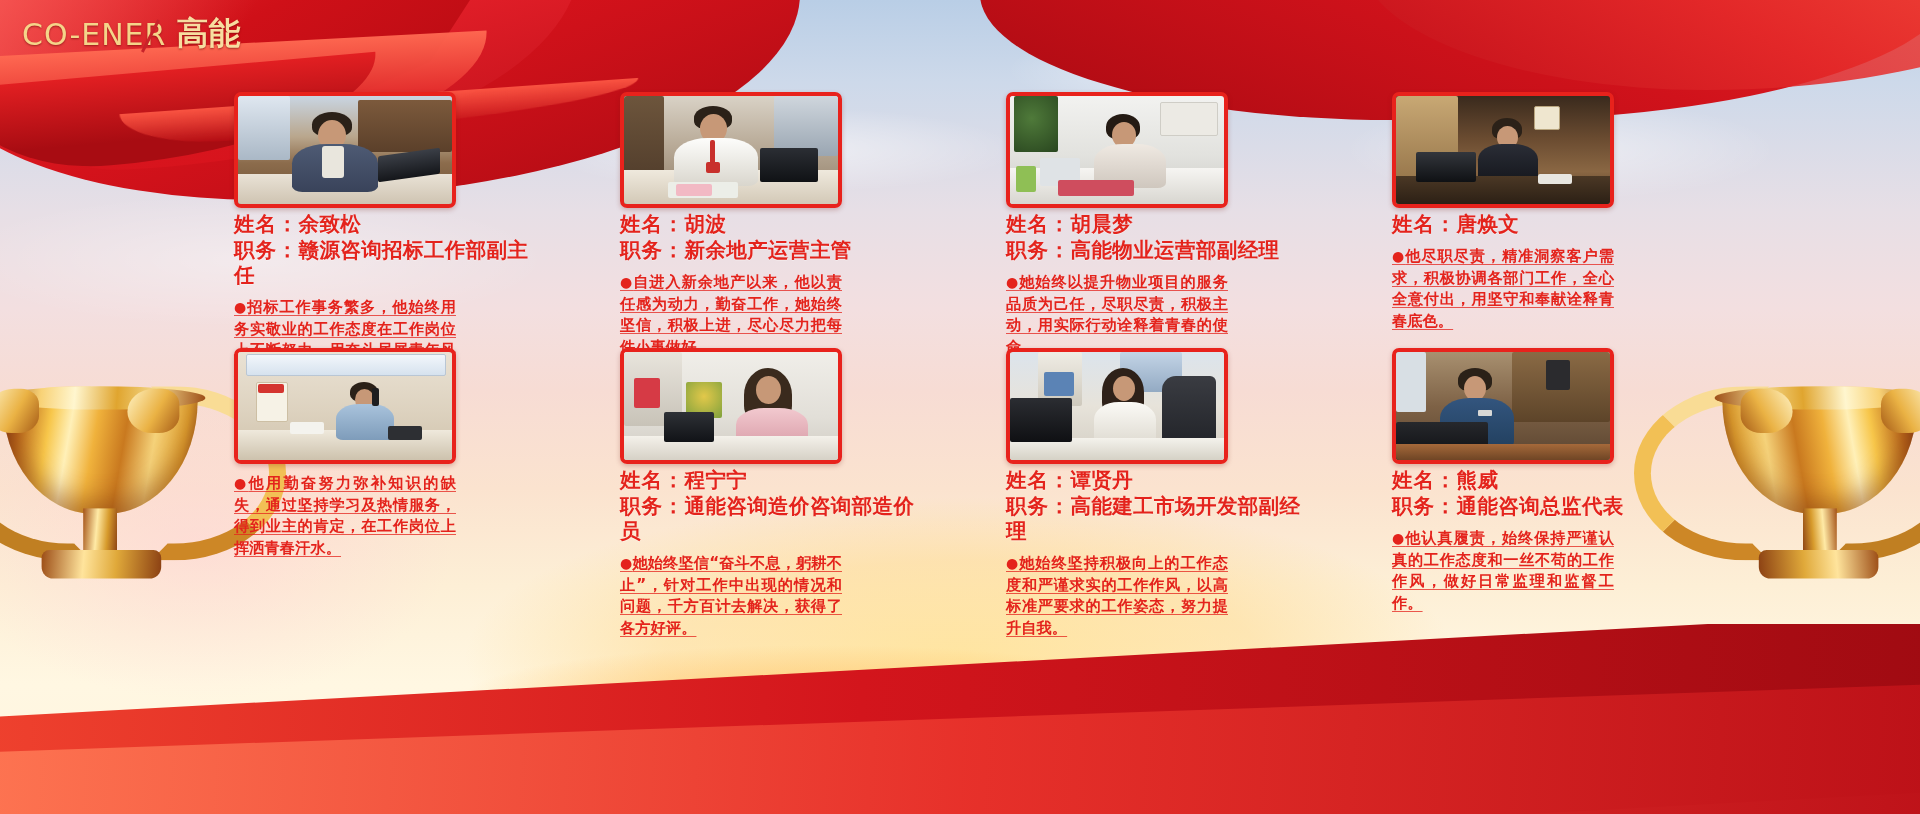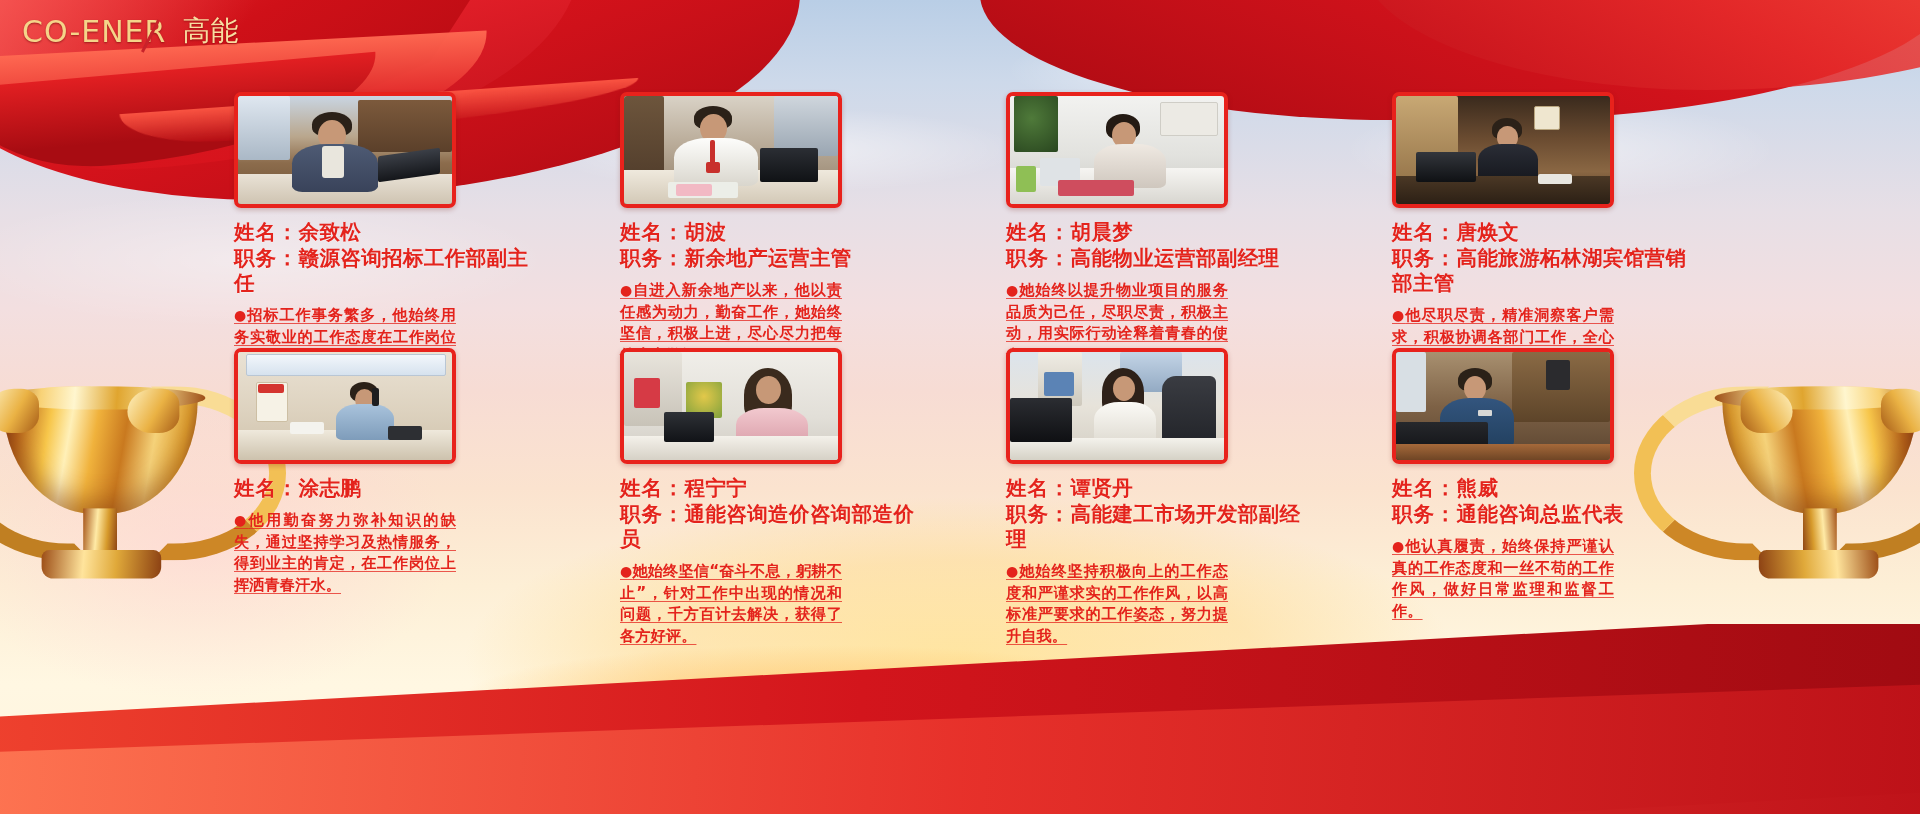--- a/index.html
+++ b/index.html
@@ -254,24 +254,24 @@
   .logo-text {
     font-family: "DejaVu Sans", "Liberation Sans", sans-serif;
     font-size: 30px;
     letter-spacing: 1px;
     font-weight: 400;
     color: #f5d489;
     text-shadow: 0 1px 2px rgba(110,10,10,.6);
     white-space: nowrap;
   }
   .logo-cn {
-    font-size: 28px;
-    font-weight: 400;
+    font-size: 32px;
+    font-weight: 700;
     color: #f7dda0;
-    margin-left: 12px;
+    margin-left: 6px;
     text-shadow: 0 1px 2px rgba(110,10,10,.6);
   }
   .logo-slash {
     position: absolute;
     left: 127px; top: 6px;
     width: 3px; height: 36px;
     background: #c8232a;
     transform: rotate(27deg);
   }
 
@@ -331,21 +331,21 @@
 
   .name-line, .role-line {
     font-family: "DejaVu Sans", "Liberation Sans", sans-serif;
     font-weight: 700;
     font-size: 20.5px;
     line-height: 25px;
     color: #e4231c;
     letter-spacing: .4px;
     text-shadow: 0 1px 0 rgba(255,255,255,.35);
   }
-  .name-line { margin-top: 12px; }
+  .name-line { margin-top: 4px; }
   .role-line { margin-top: 1px; }
   .label { letter-spacing: 1px; }
 
   .desc {
     margin-top: 9px;
     width: 222px;
     font-family: "DejaVu Sans", "Liberation Sans", sans-serif;
     font-weight: 700;
     font-size: 15.2px;
     line-height: 21.5px;
@@ -492,45 +492,39 @@
           <div class="sc-head" style="left:101px;top:30px;width:21px;height:23px"></div>
           <div class="sc-person" style="left:82px;top:48px;width:60px;height:38px;background:linear-gradient(180deg,#2a2d36,#15171d)"></div>
           <div class="sc-desk" style="height:28px;background:linear-gradient(180deg,#4b3825,#2c2015)"></div>
           <div class="sc-mon" style="left:20px;top:56px;width:60px;height:30px;background:linear-gradient(180deg,#33363c,#0f1114)"></div>
           <div class="sc-obj" style="left:142px;top:78px;width:34px;height:10px;background:#e8e6e0;border-radius:2px"></div>
         </div>
       </div>
       <div class="name-line">
         <span class="label">姓名：</span><span>唐焕文</span>
       </div>
-      <div class="role-line">
-        <span class="label">职务：</span><span>高能旅游柘林湖宾馆营销部主管</span>
-      </div>
       <div class="desc"><span class="bullet">●</span><span>他尽职尽责，精准洞察客户需求，积极协调各部门工作，全心全意付出，用坚守和奉献诠释青春底色。</span></div>
     </div>
 
     <div class="card">
       <div class="photo">
         <div class="photo-inner scene">
           <div class="sc-wall" style="background:linear-gradient(180deg,#eae2d4 0%,#ddd2bf 55%,#cfc2ab 100%)"></div>
           <div class="sc-obj" style="left:8px;top:2px;width:198px;height:20px;background:linear-gradient(180deg,#f2f6fb,#d6e2ee);border:1px solid #b9c6d4"></div>
           <div class="sc-obj" style="left:18px;top:30px;width:30px;height:38px;background:#f6f2e6;border:1px solid #cdbfa4"></div>
           <div class="sc-obj" style="left:20px;top:32px;width:26px;height:9px;background:#d4342f"></div>
           <div class="sc-desk" style="height:30px;background:linear-gradient(180deg,#efe9dc,#cdc2ad)"></div>
           <div class="sc-hair" style="left:112px;top:30px;width:28px;height:20px"></div>
           <div class="sc-head" style="left:117px;top:37px;width:19px;height:21px"></div>
           <div class="sc-person" style="left:98px;top:52px;width:58px;height:36px;background:linear-gradient(180deg,#a9c3dc,#7e9cba)"></div>
           <div class="sc-obj" style="left:134px;top:36px;width:7px;height:18px;background:#1d1d1f;border-radius:2px"></div>
           <div class="sc-obj" style="left:52px;top:70px;width:34px;height:12px;background:#f4f3ee"></div>
           <div class="sc-obj" style="left:150px;top:74px;width:34px;height:14px;background:#2d2f33;border-radius:2px"></div>
         </div>
       </div>
-      <div class="name-line">
-        <span class="label">姓名：</span><span>涂志鹏</span>
-      </div>
       <div class="desc"><span class="bullet">●</span><span>他用勤奋努力弥补知识的缺失，通过坚持学习及热情服务，得到业主的肯定，在工作岗位上挥洒青春汗水。</span></div>
     </div>
 
     <div class="card">
       <div class="photo">
         <div class="photo-inner scene">
           <div class="sc-wall" style="background:linear-gradient(180deg,#f0eee9 0%,#e2dfd8 60%,#cfcbc2 100%)"></div>
           <div class="sc-obj" style="left:0;top:0;width:58px;height:74px;background:linear-gradient(180deg,#e8e4dc,#c8c3b8)"></div>
           <div class="sc-obj" style="left:10px;top:26px;width:26px;height:30px;background:#d63a45;border-radius:2px"></div>
           <div class="sc-obj" style="left:62px;top:30px;width:36px;height:36px;background:radial-gradient(circle at 50% 40%,#e2c84a,#7fa13c)"></div>

